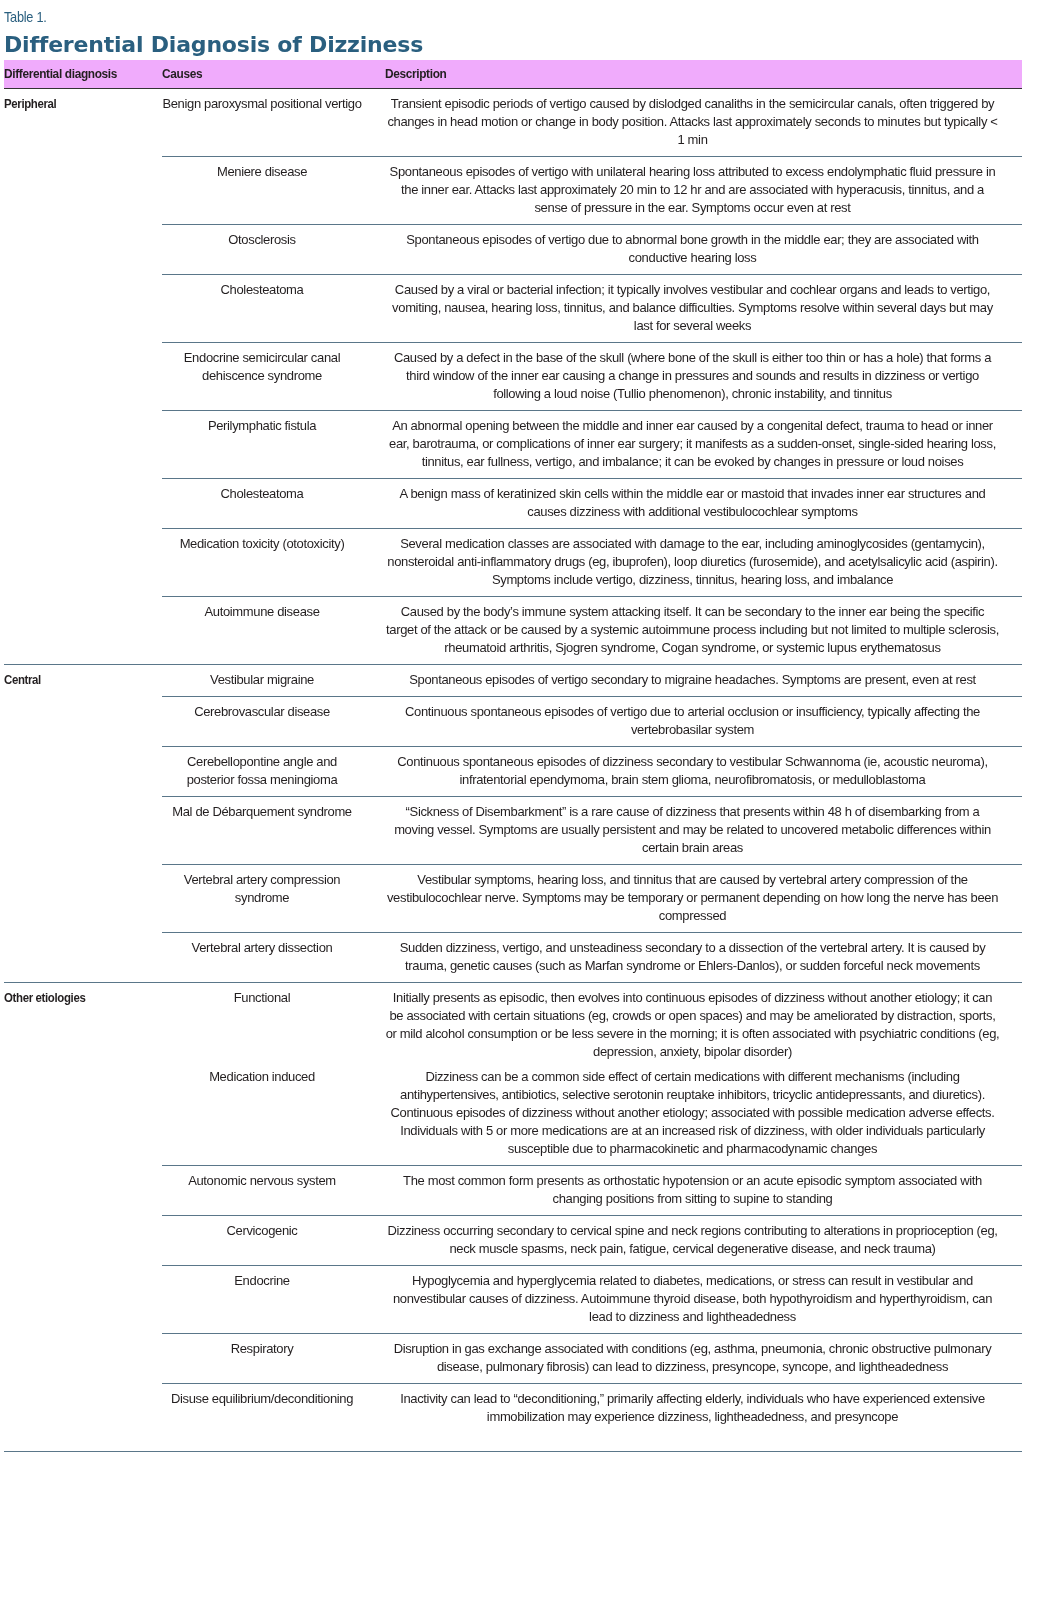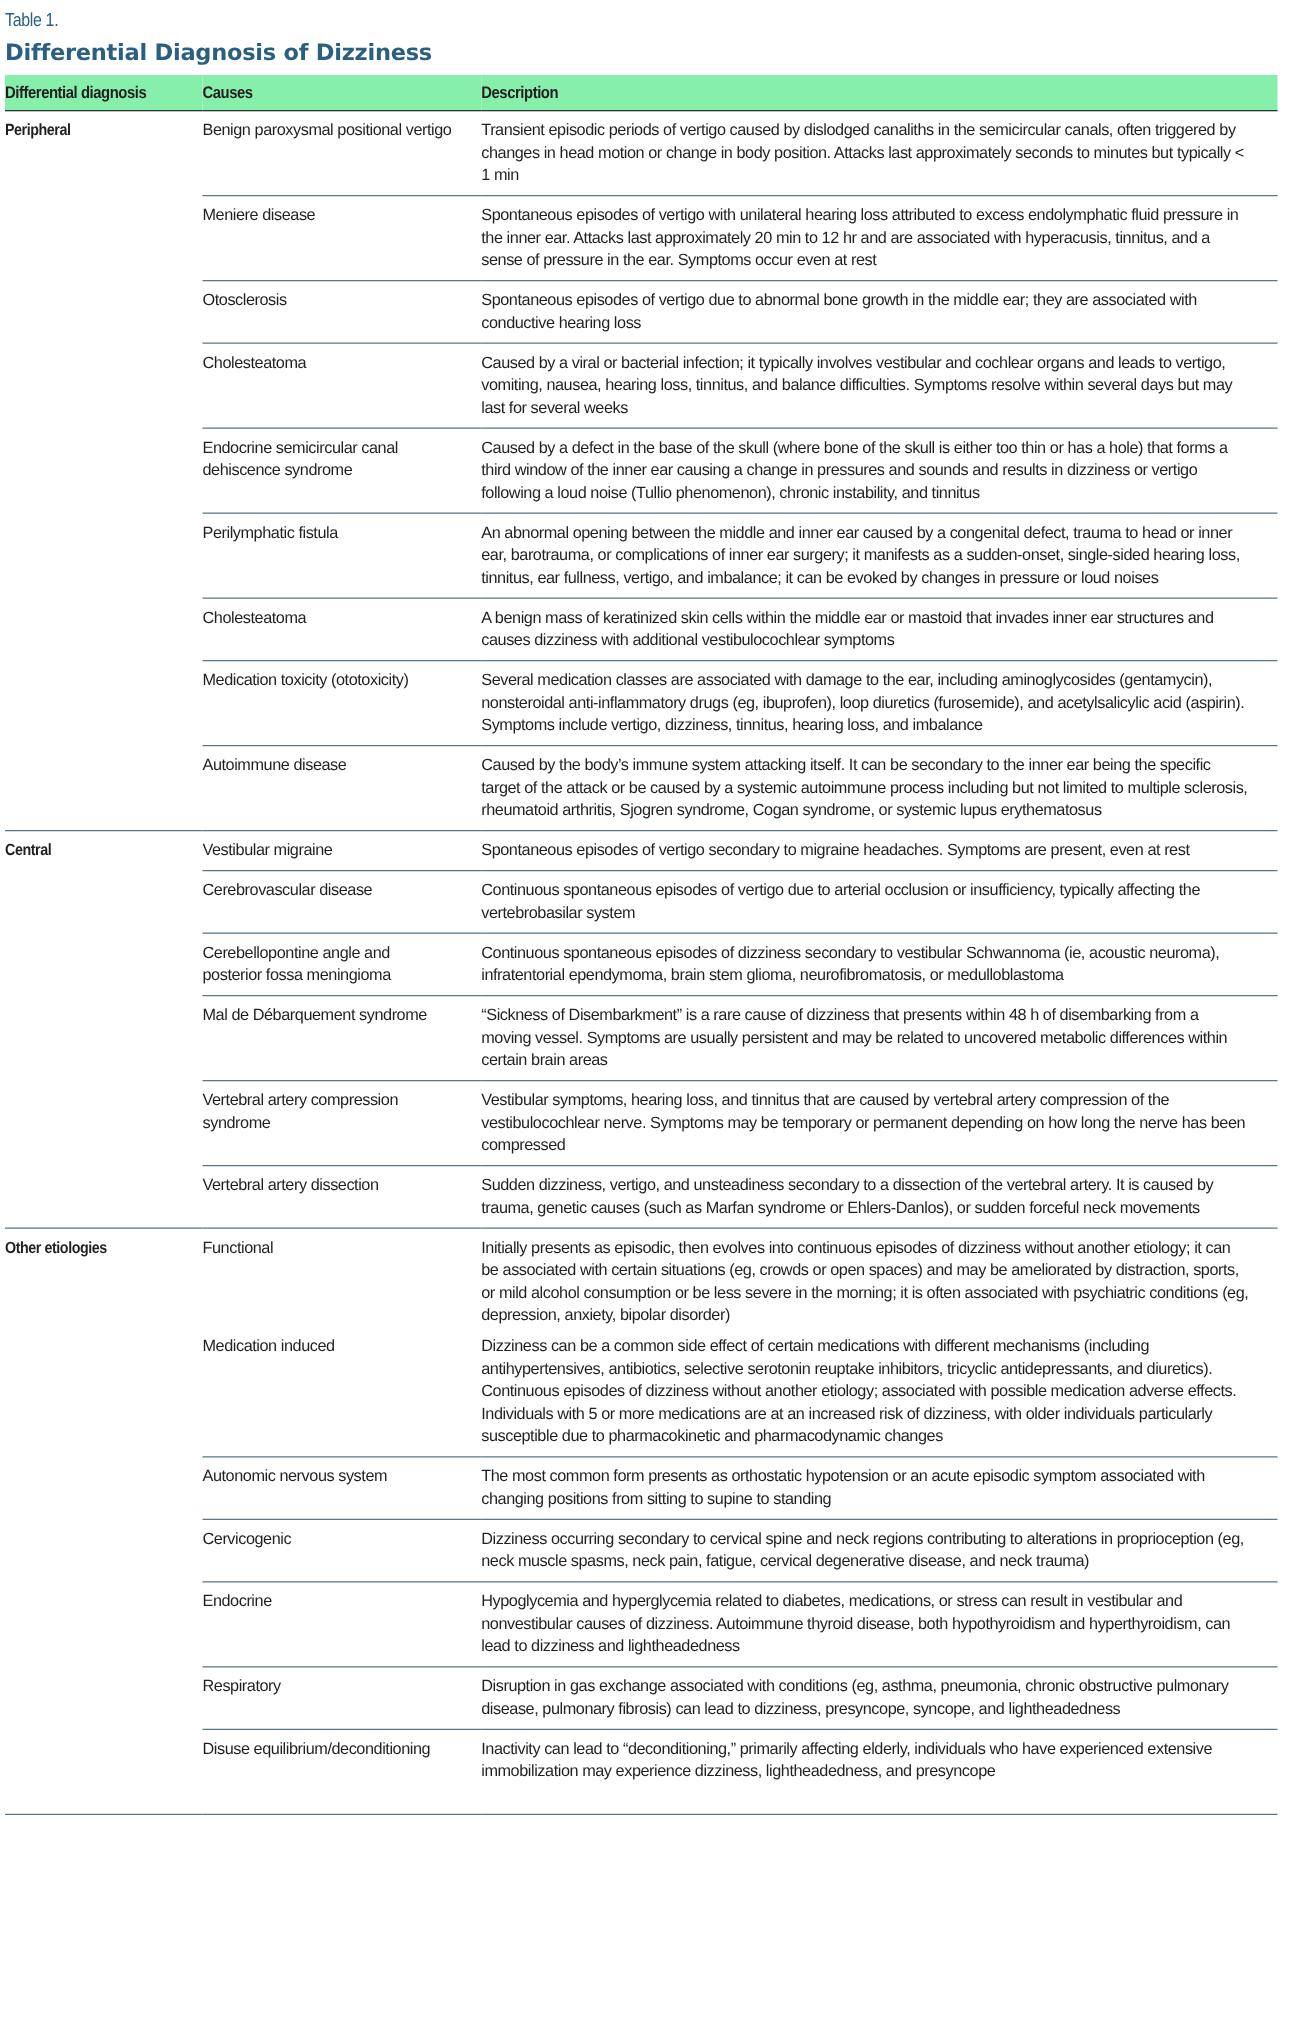--- a/index.html
+++ b/index.html
@@ -16,38 +16,38 @@
     color: #2a5f7f;
     letter-spacing: -0.3px;
     transform: scaleX(0.85);
     transform-origin: left;
     margin-top: 2px;
     height: 20px;
   }
   .table-title {
     font-family: "DejaVu Sans", sans-serif;
     font-weight: bold;
-    font-size: 18px;
+    font-size: 22px;
     color: #2a5f7f;
     margin: 4px 0 4px 0;
     letter-spacing: -0.2px;
     height: 24px;
   }
   table {
     width: 1018px;
     border-collapse: collapse;
     table-layout: fixed;
     font-size: 13px;
     line-height: 18px;
   }
   col.c1 { width: 158px; }
   col.c2 { width: 223px; }
   col.c3 { width: 637px; }
   thead th {
-    background: #86efac;
+    background: #f0abfc;
     text-align: left;
     font-weight: bold;
     font-size: 13.5px;
     padding: 5px 0 5px 0;
     border-bottom: 1.5px solid #333;
     letter-spacing: -0.4px;
   }
   thead th span { display: inline-block; transform: scaleX(0.88); transform-origin: left; }
   td {
     vertical-align: top;
@@ -56,21 +56,21 @@
   }
   td .txt { display: block; }
   td.diag {
     font-weight: bold;
     letter-spacing: -0.4px;
   }
   td.diag span { display: inline-block; transform: scaleX(0.88); transform-origin: left; }
   td.cause { padding-left: 0; }
   td.cause .txt { width: 200px; }
   td.desc .txt { width: 615px; }
-  tr.row td.cause, tr.row td.desc { border-top: 1.5px solid #5a7689; }
+  tr.row td.cause, tr.row td.desc { border-top: 1.5px solid #5a7689; text-align: center; }
   tr.group-start td { border-top: 1.5px solid #5a7689; }
   tr.first td { border-top: none !important; }
   tr.no-border td.cause, tr.no-border td.desc { border-top: none; padding-top: 0; }
   tr.no-border td { padding-top: 0; }
   tfoot td { border-top: 1.5px solid #5a7689; padding: 0; height: 2px; }
   .spacer { height: 18px; }
 </style>
 </head>
 <body>
 

